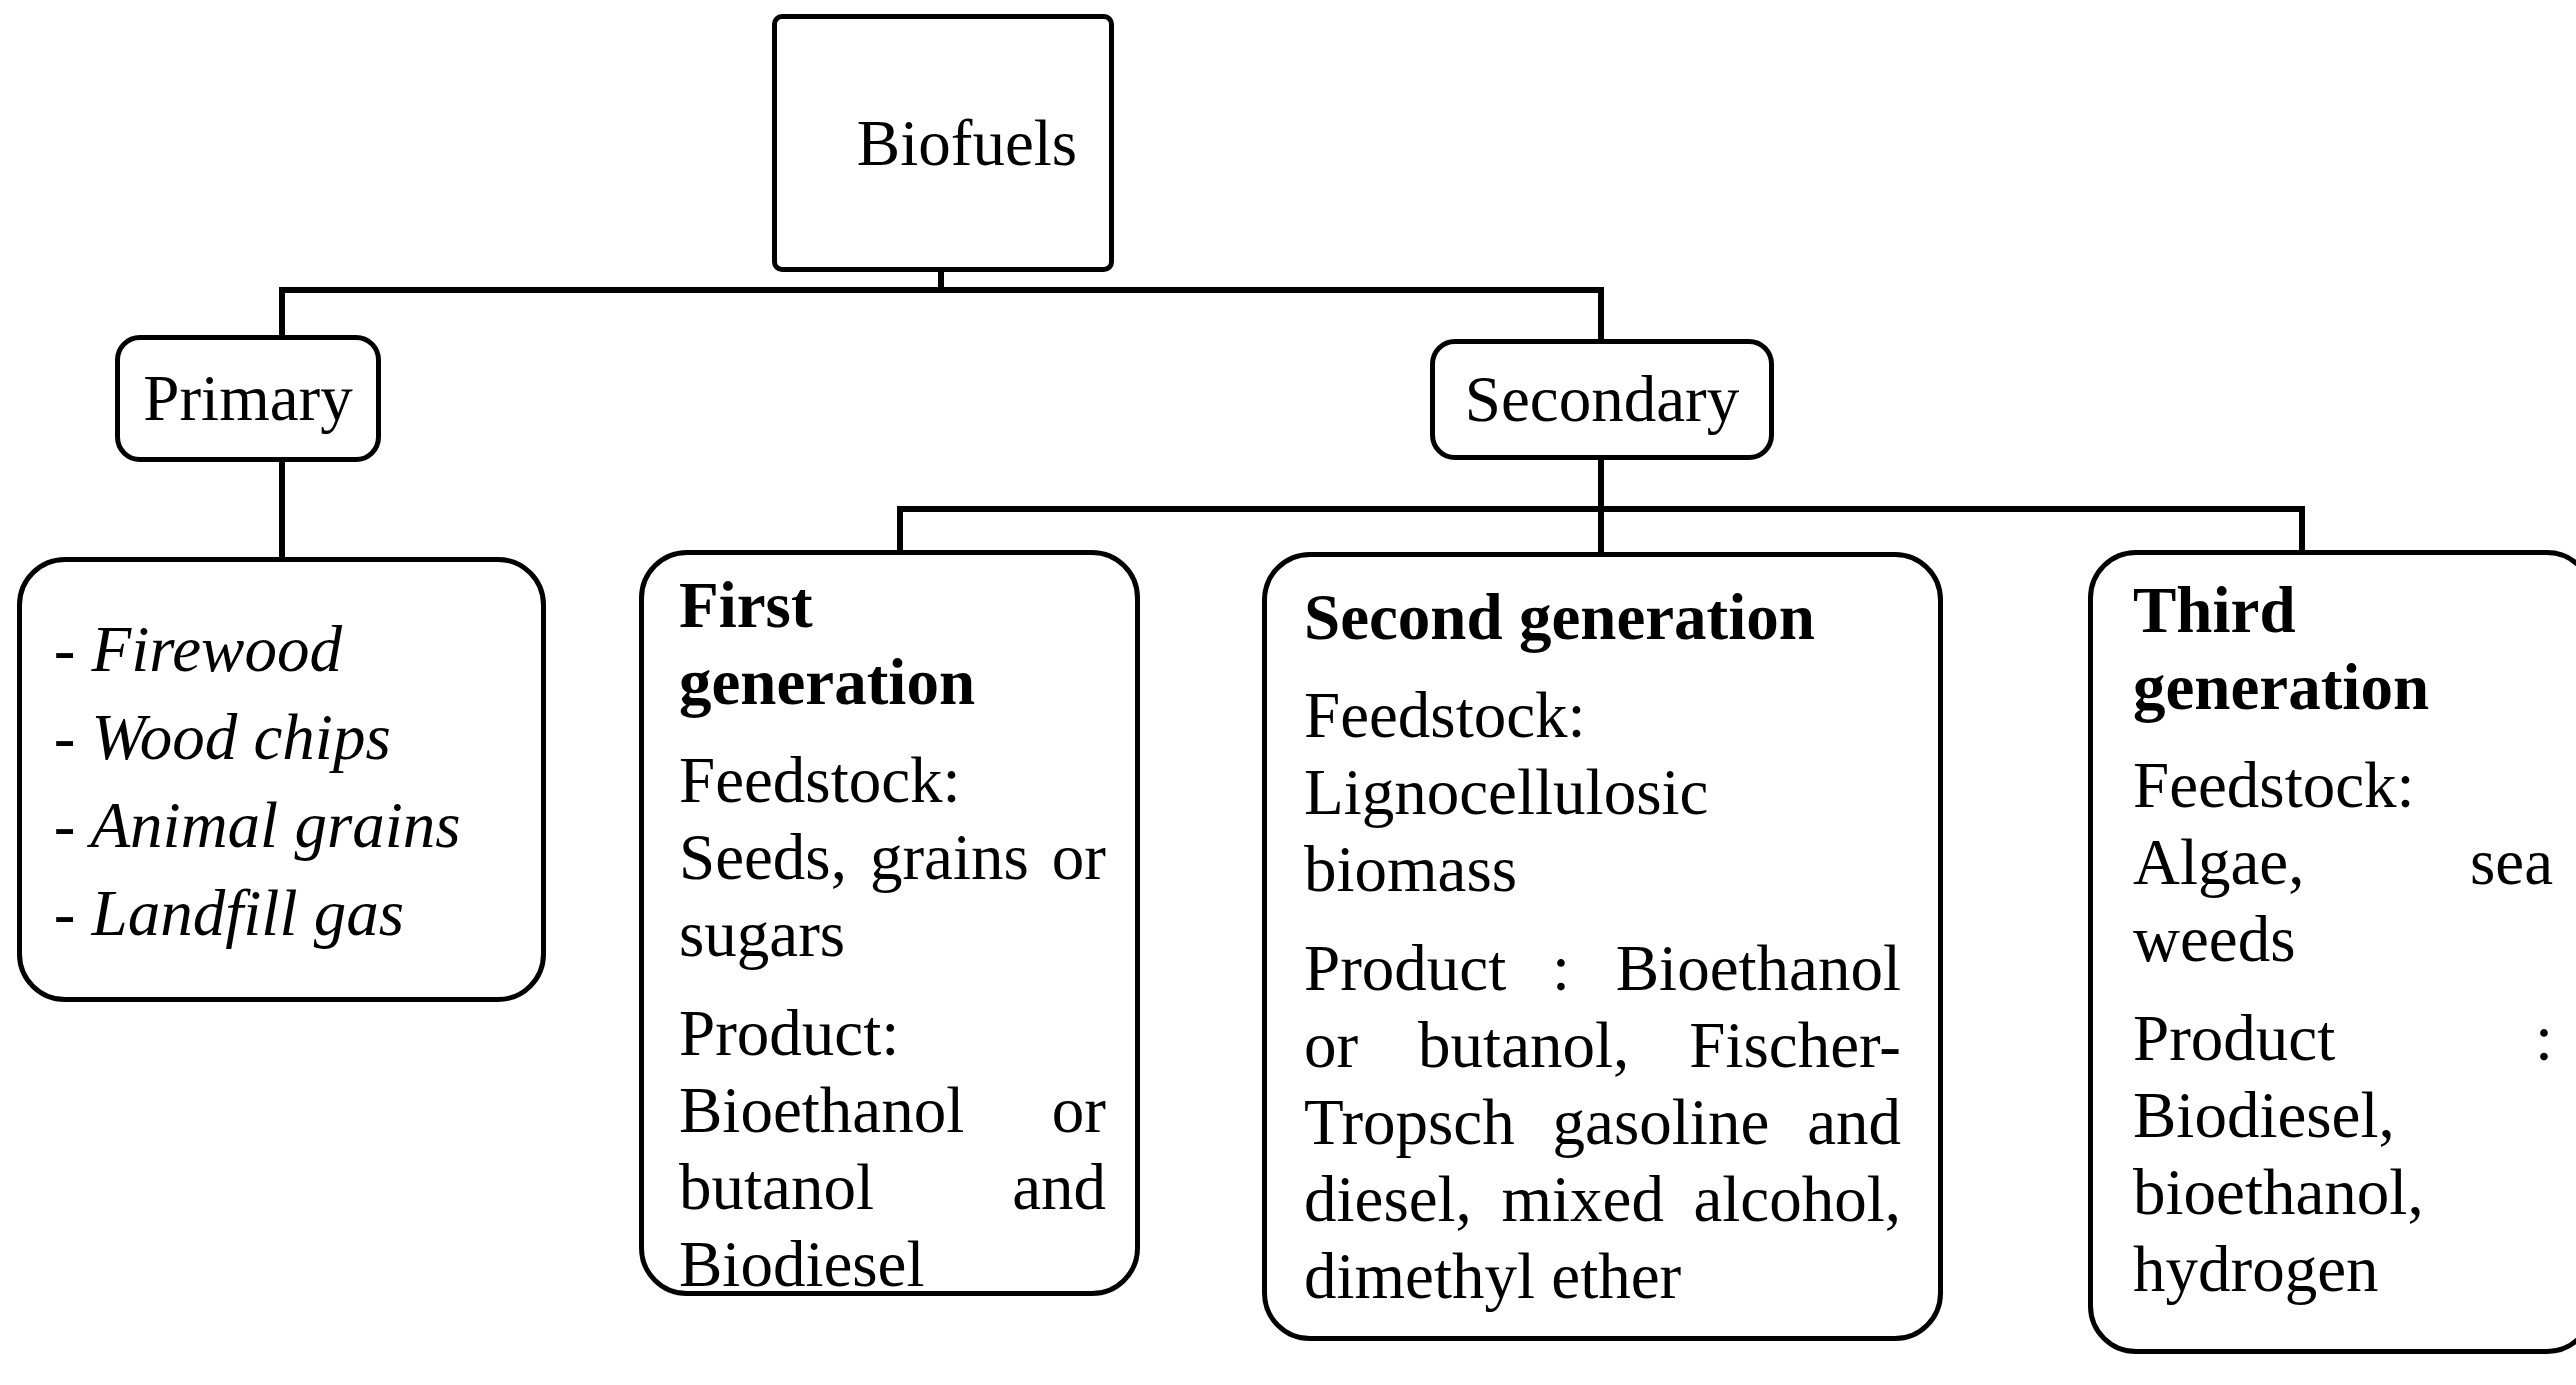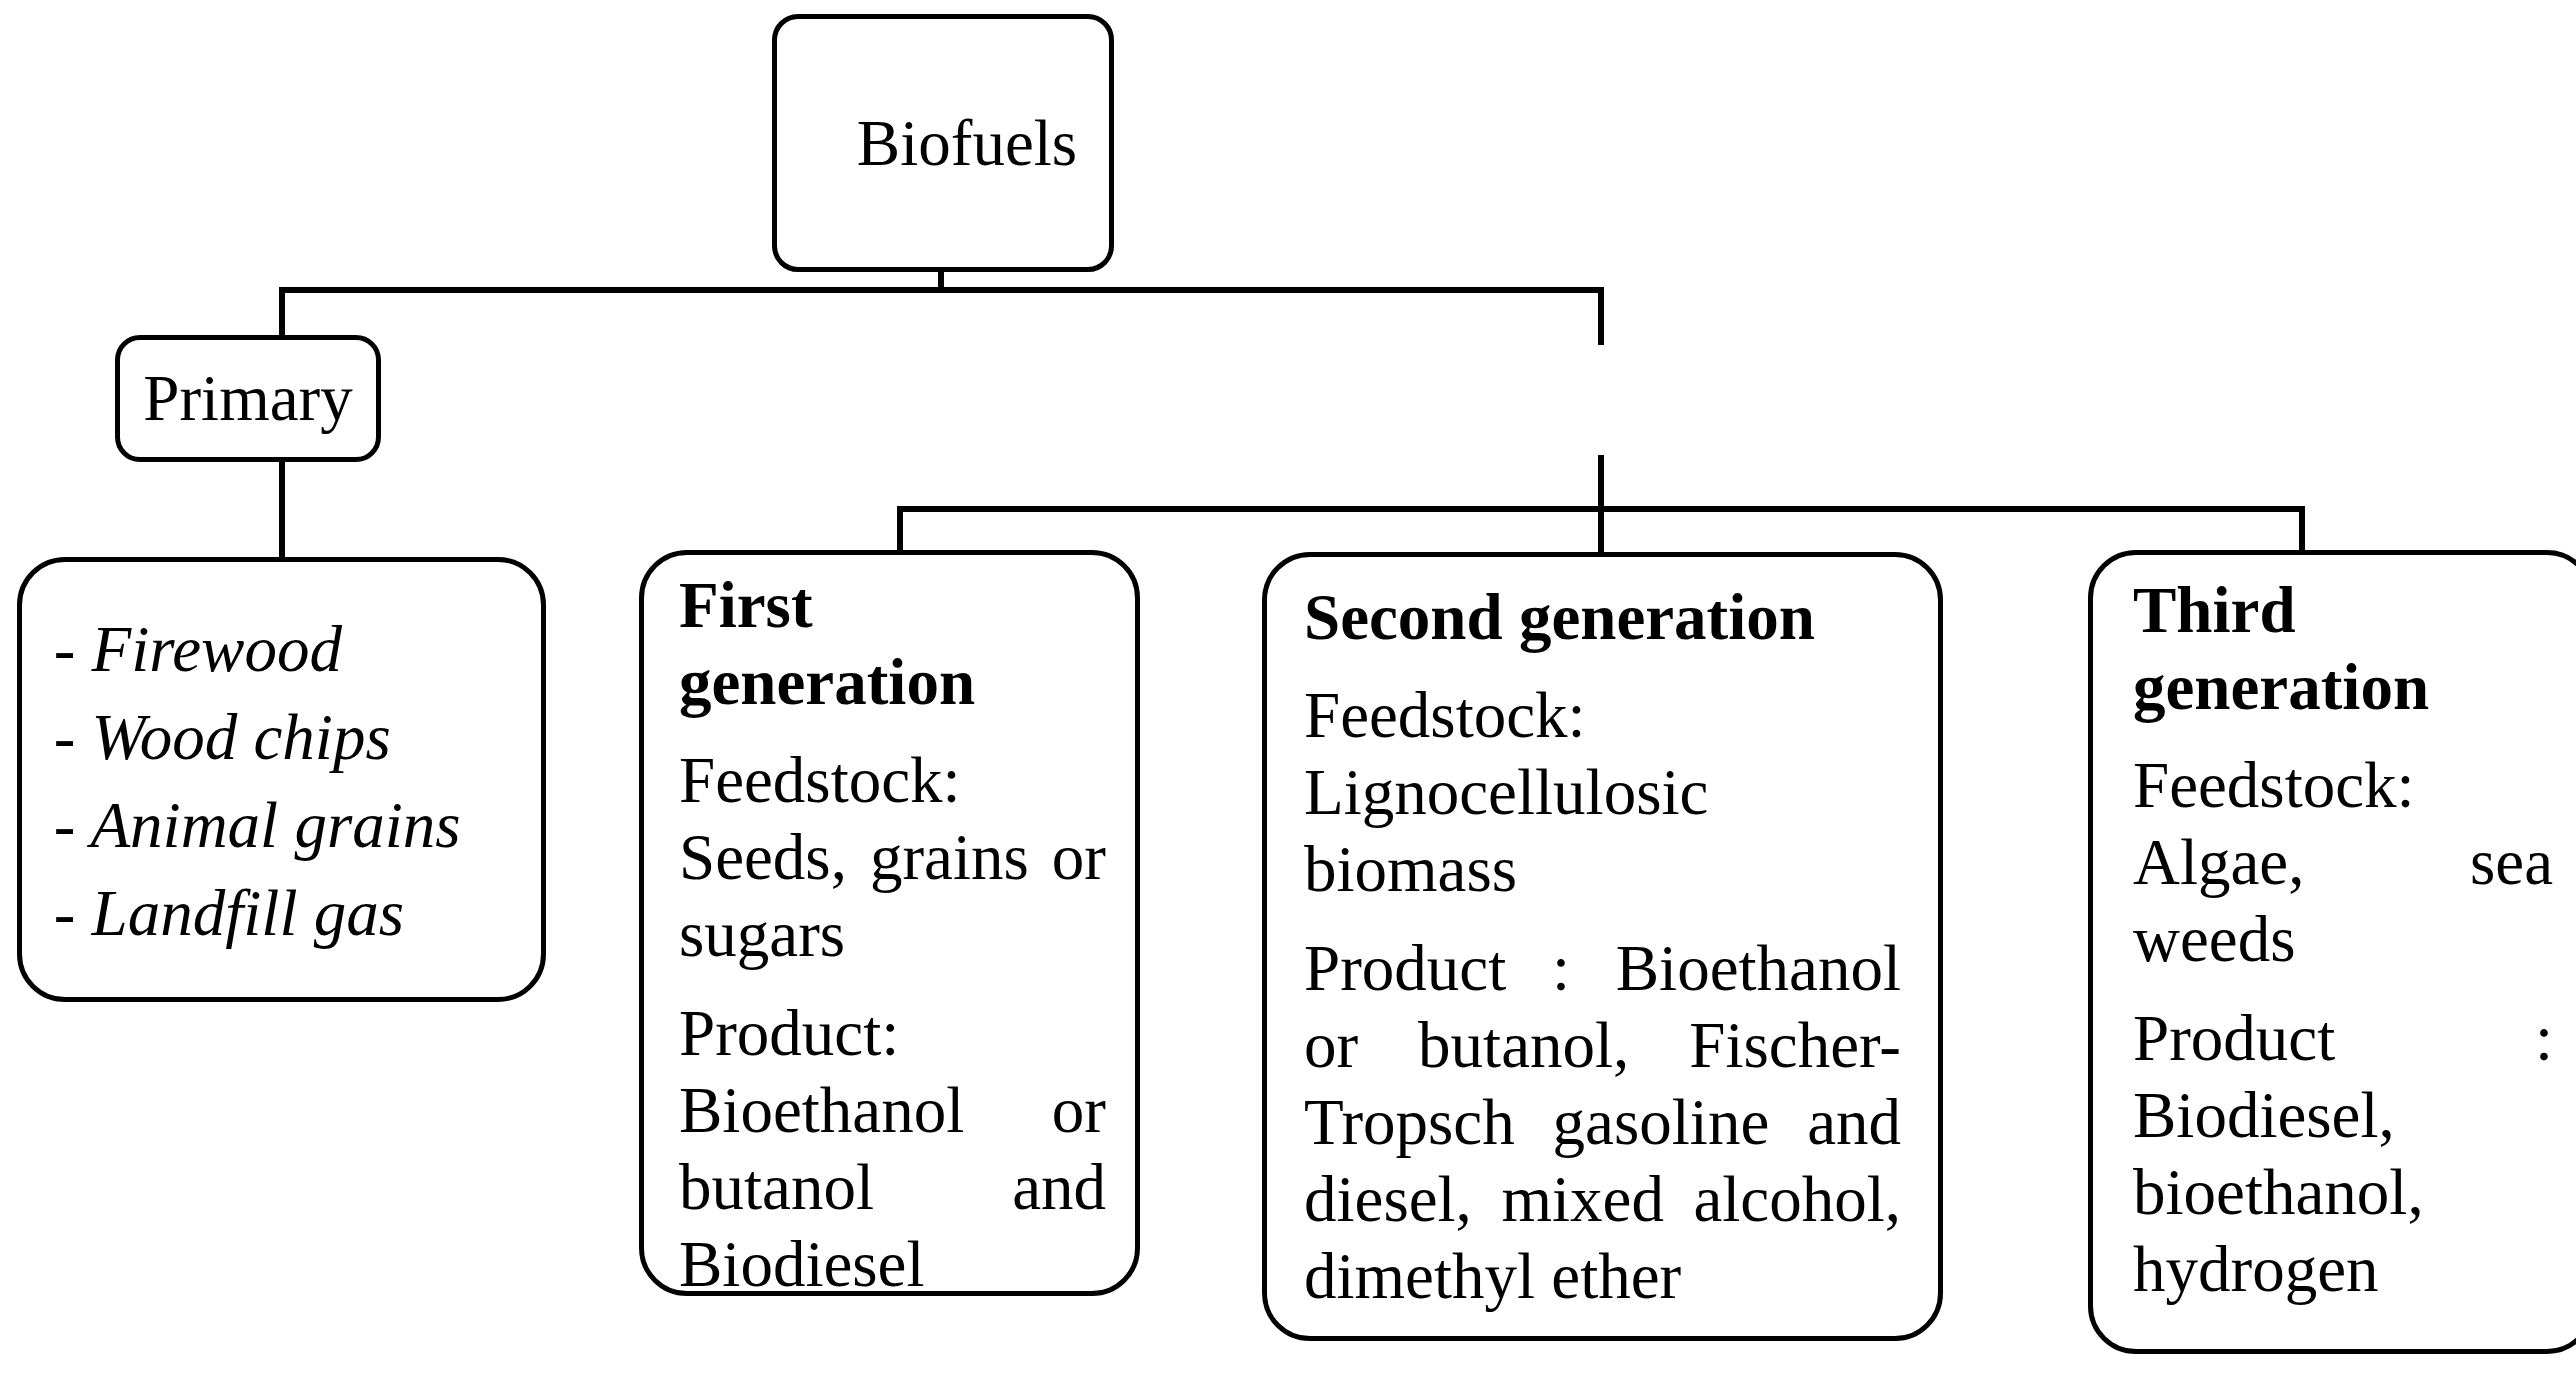--- a/index.html
+++ b/index.html
@@ -20,21 +20,21 @@
     box-sizing: border-box;
     color: #000000;
   }
   .node.small {
     display: flex;
     align-items: center;
     justify-content: center;
     font-size: 65px;
     border-radius: 25px;
   }
-  .node.root { border-radius: 26px; padding-left: 48px; }
+  .node.root { border-radius: 10px; padding-left: 48px; }
   .node.big {
     border-width: 5px;
     border-radius: 48px;
     font-size: 65px;
     line-height: 77px;
   }
   .node.big p { margin: 0 0 21.7px 0; text-align: justify; }
   .node.big p.title { font-weight: bold; text-align: left; }
   .plist { border-radius: 48px; font-style: italic; }
   .plist .li {
@@ -65,20 +65,23 @@
   <div class="line" style="left:2299px; top:506px; width:5.8px; height:48px;"></div>
 
   <div class="node small root" style="left:772px; top:14px; width:342px; height:258px;">
     <span>Biofuels</span>
   </div>
 
   <div class="node small" style="left:115px; top:335px; width:266px; height:127px;">
     <span>Primary</span>
   </div>
 
+  <div class="node small" style="left:1430px; top:339px; width:344px; height:121px;">
+    <span>Secondary</span>
+  </div>
 
   <div class="node big plist" id="plist" style="left:16.7px; top:557px; width:529px; height:445px;">
     <div class="li">- Firewood</div>
     <div class="li">- Wood chips</div>
     <div class="li">- Animal grains</div>
     <div class="li">- Landfill gas</div>
   </div>
 
   <div class="node big" id="gen1" style="left:639px; top:550px; width:501px; height:746px;">
     <p class="title">First generation</p>

